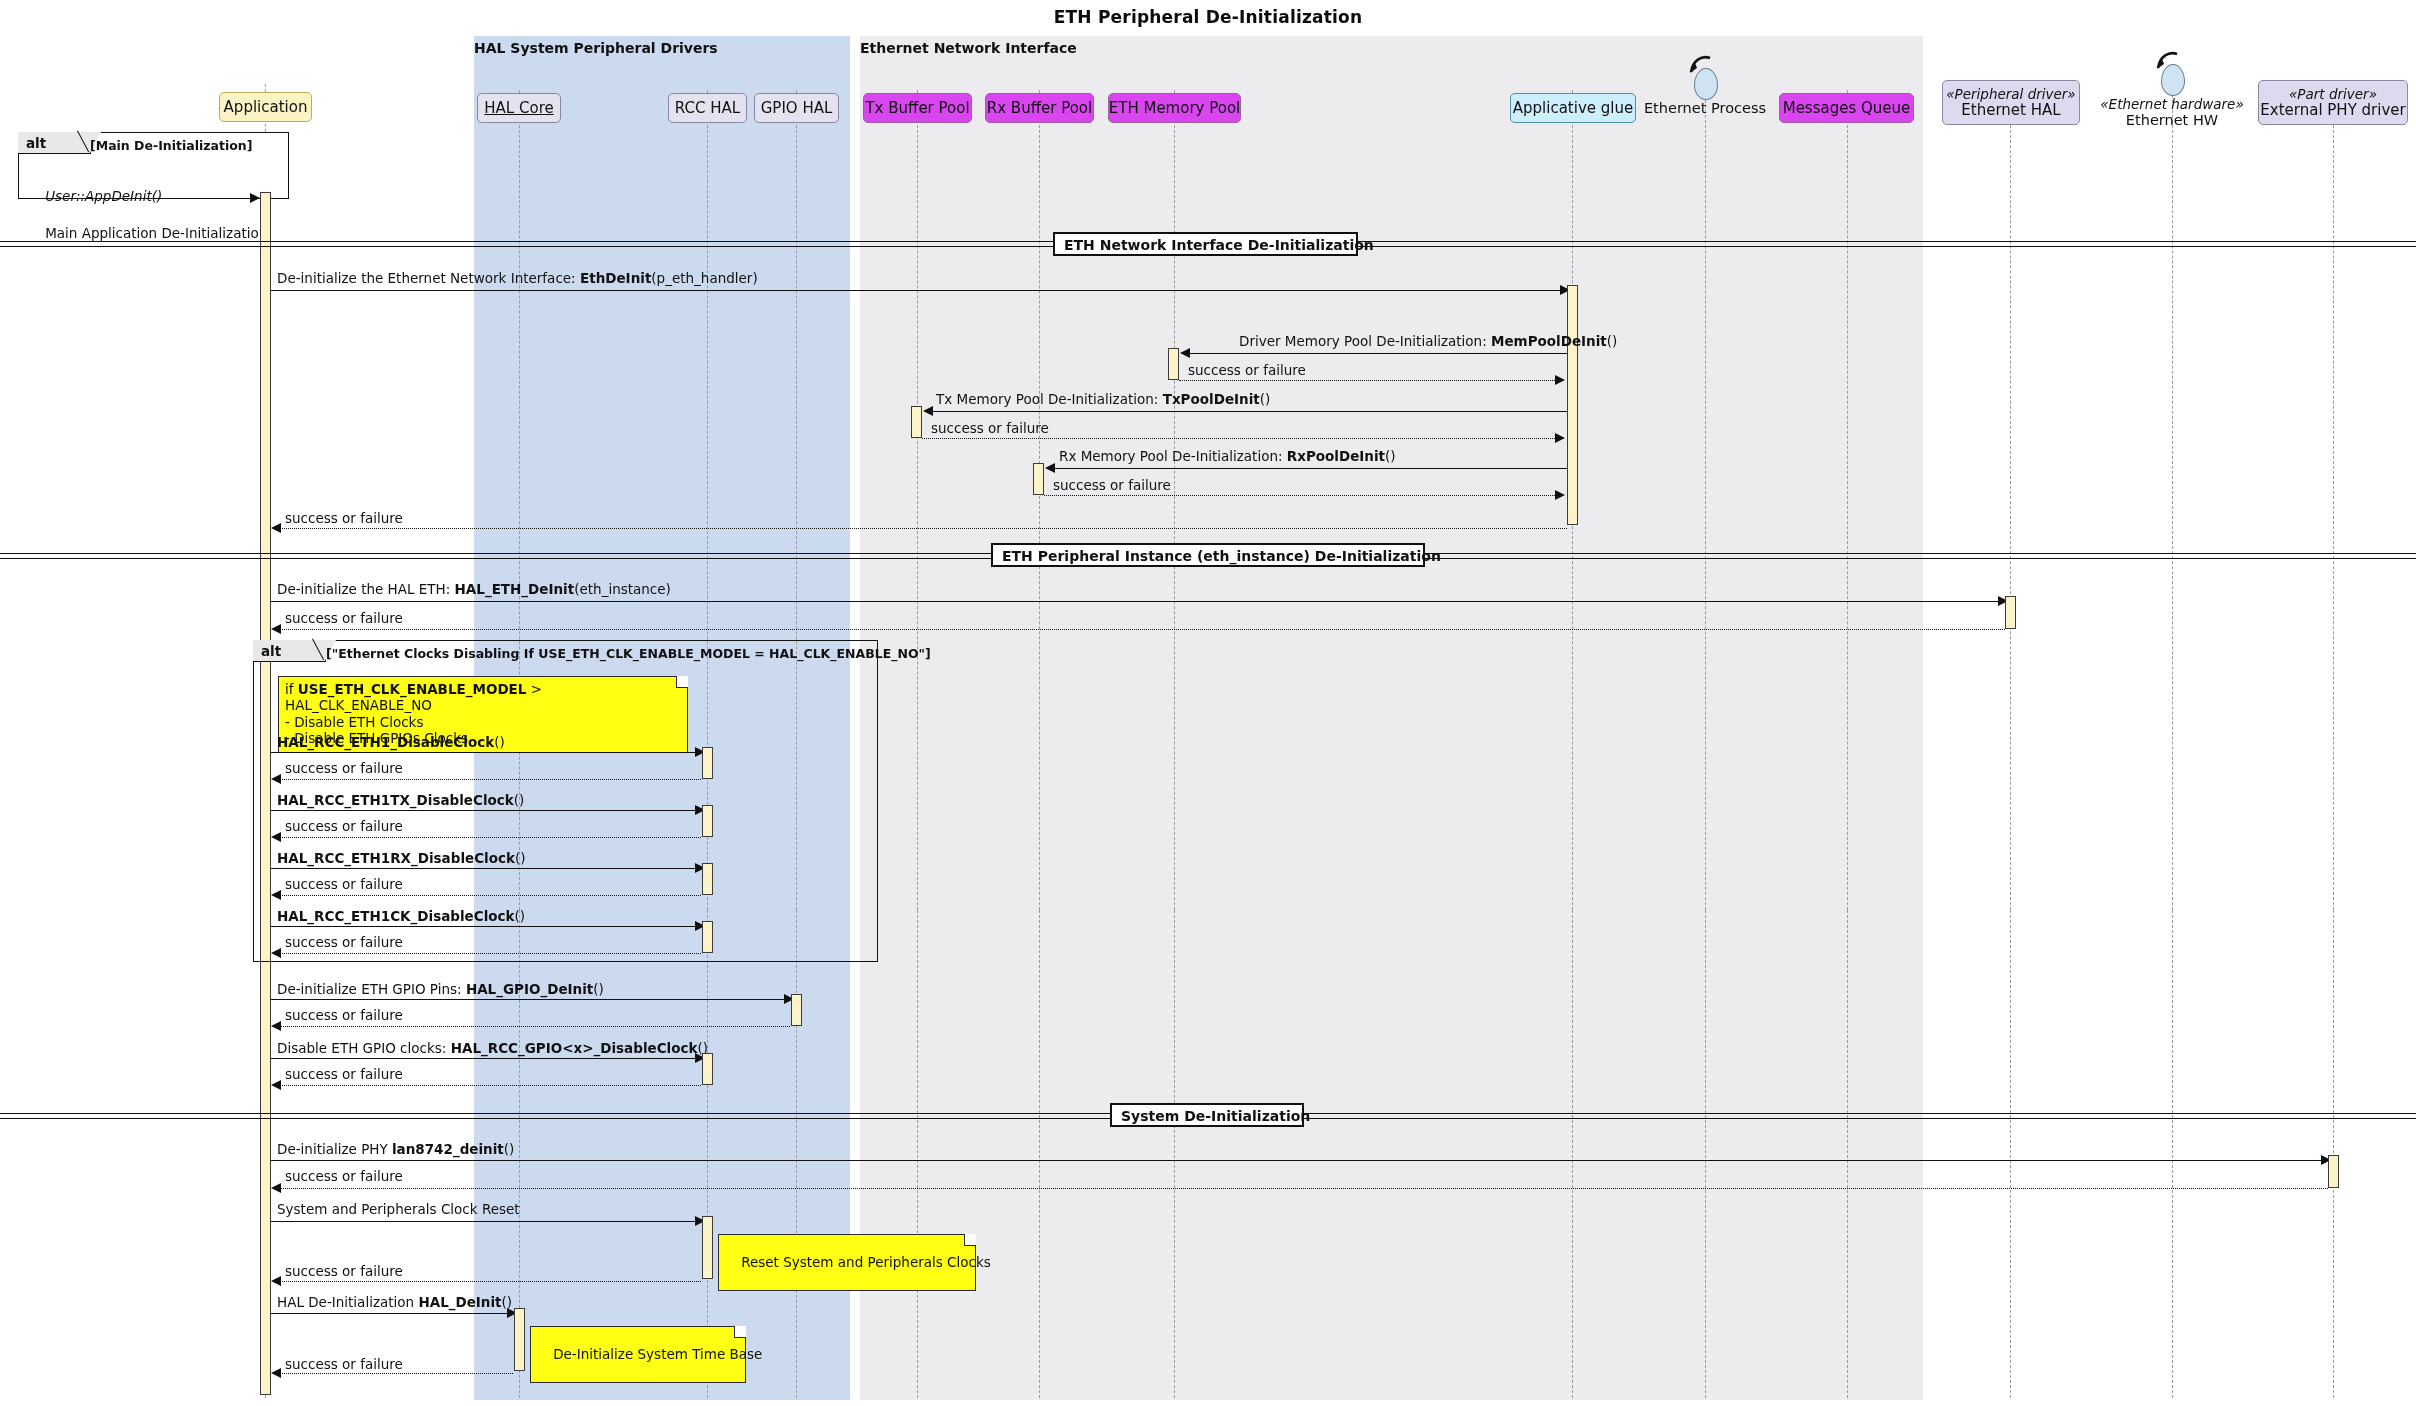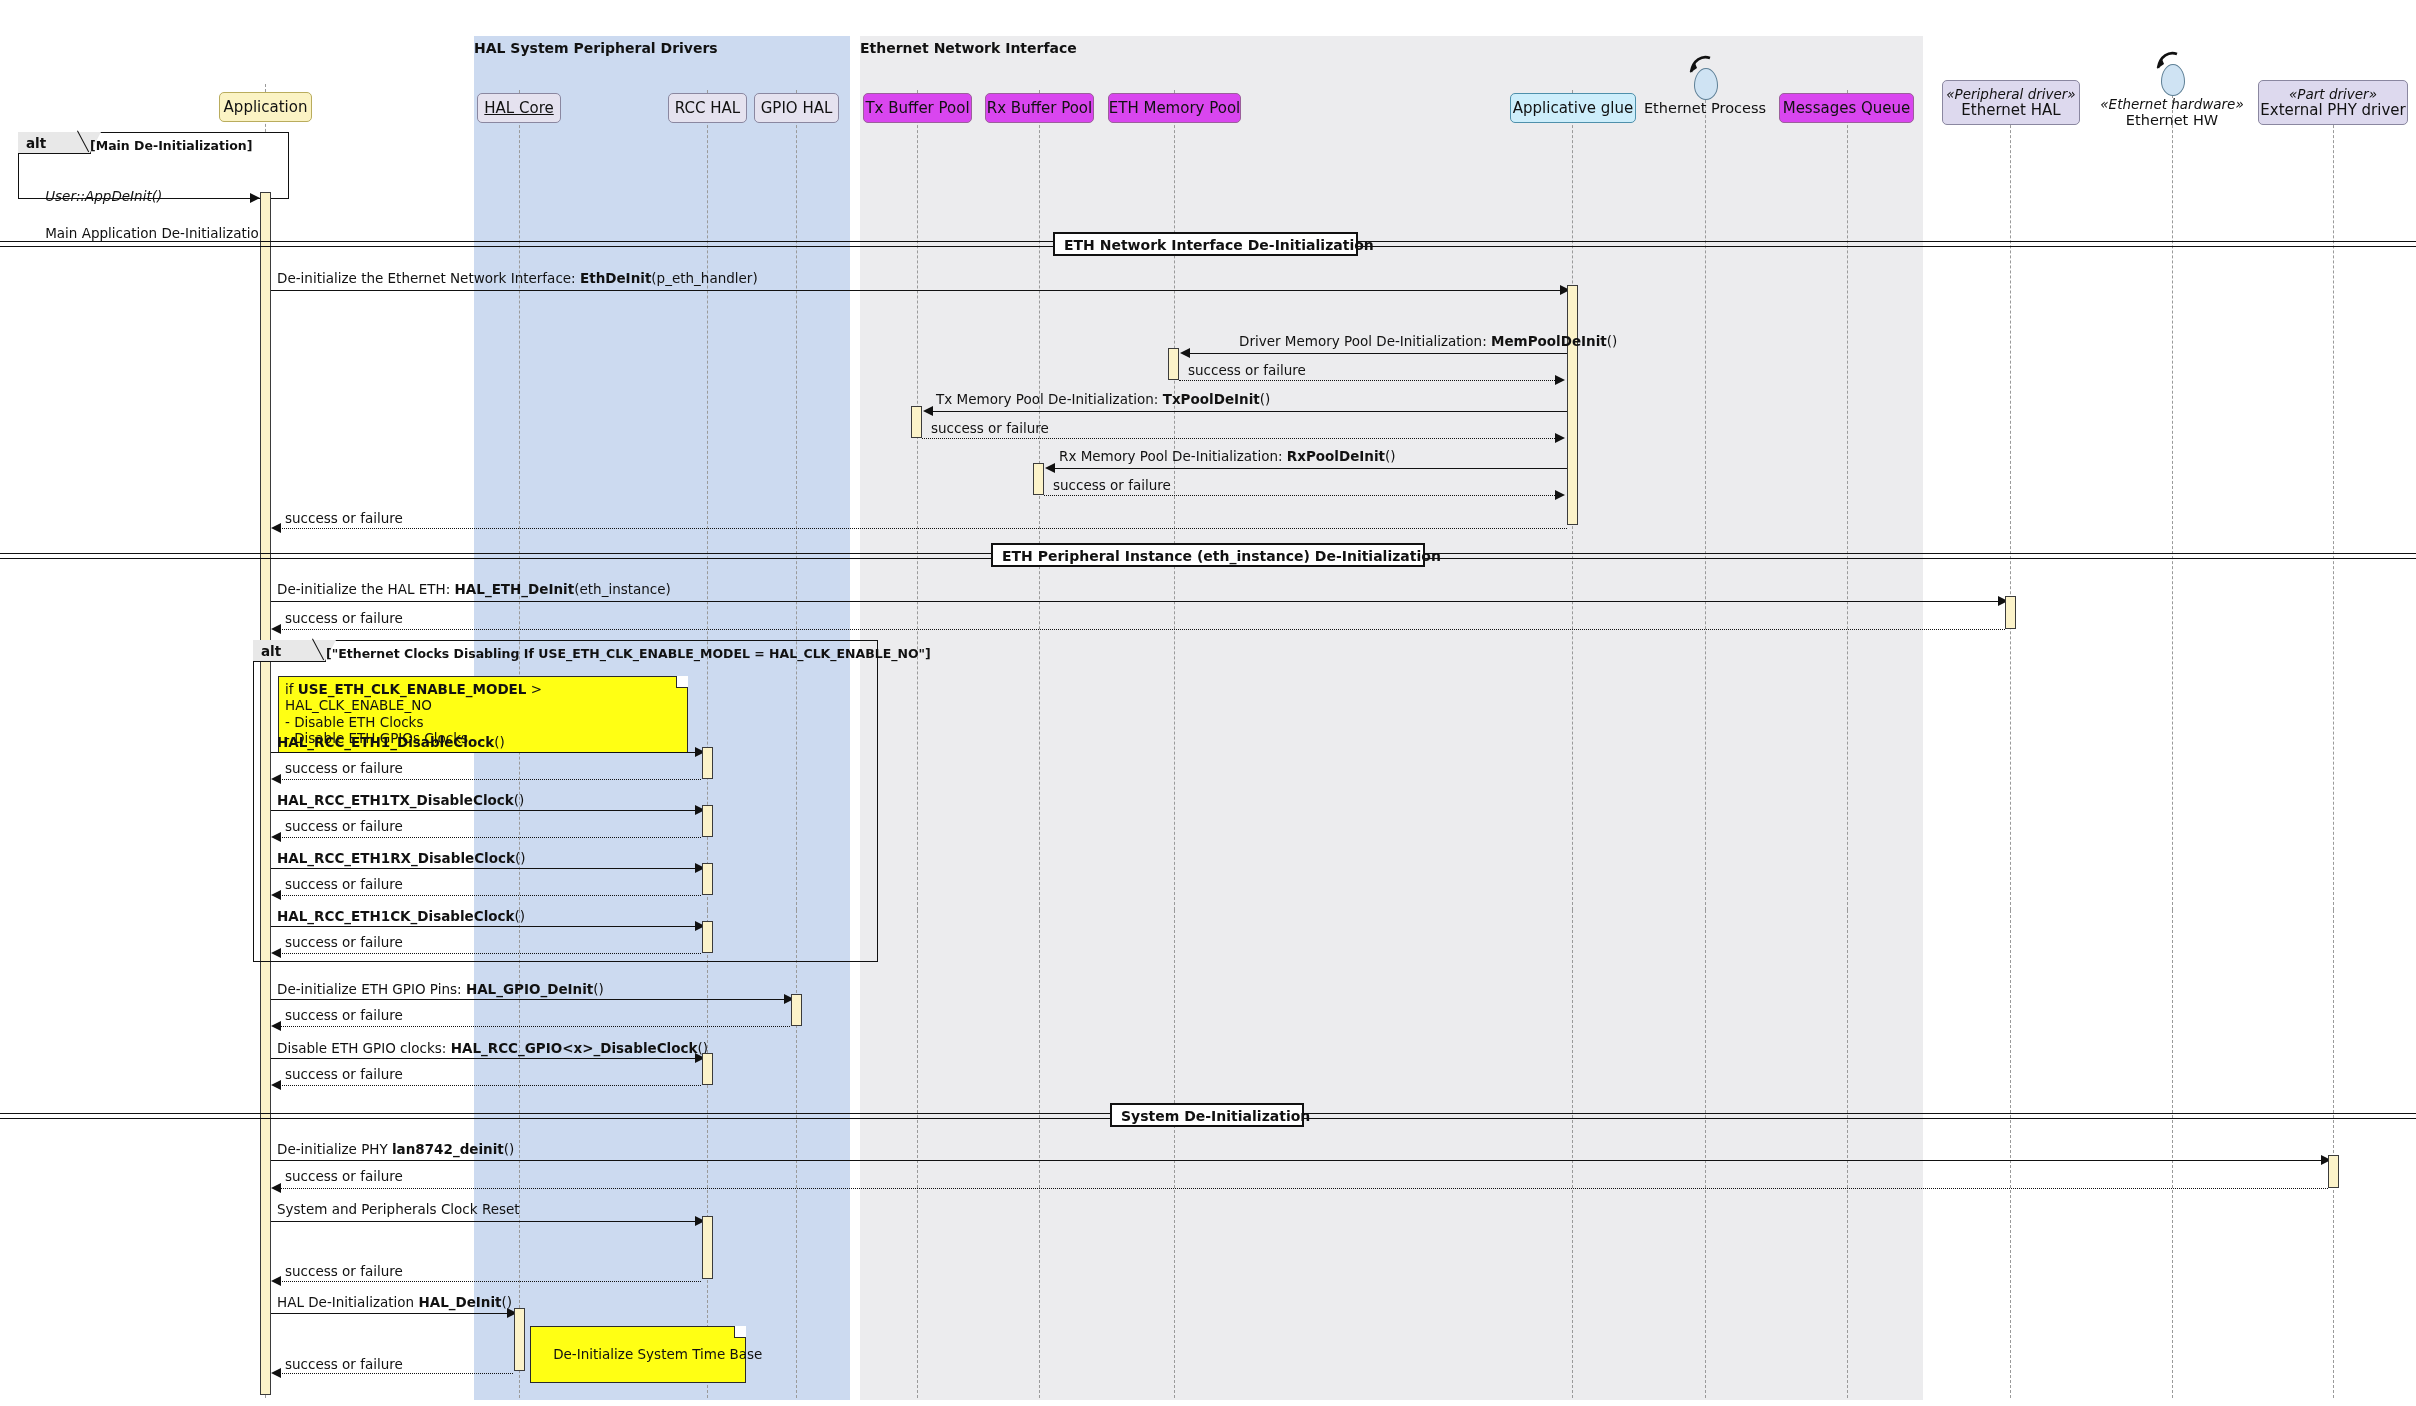--- a/index.html
+++ b/index.html
@@ -109,20 +109,21 @@
 
   
   .txtblock{position:absolute;font-size:13.5px;color:#111;line-height:1.38;white-space:pre;}
   .txtblock .it{font-style:italic;}
 </style>
 </head>
 <body>
 
 <div id="canvas">
 
+  <div class="diagram-title">ETH Peripheral De-Initialization</div>
 
   <div class="groupbox" style="left:474px;top:36px;width:376px;height:874px;background:#ccdaf0;">
     <div class="gtitle">HAL System Peripheral Drivers</div>
   </div>
   <div class="groupbox" style="left:860px;top:36px;width:1063px;height:874px;background:#ececee;">
     <div class="gtitle">Ethernet Network Interface</div>
   </div>
 
   <div class="lifeline" style="left:265px;top:84px;height:826px;"></div>
   <div class="lifeline" style="left:519px;top:90px;height:820px;"></div>
@@ -402,20 +403,23 @@
   </div>
   <div class="msg-line ret" style="left:277px;top:1188px;width:2051px;"></div>
   <div class="arrow l" style="left:271px;top:1183px;"></div>
 
   <div class="msg-label" style="left:277px;top:1203px;">
     <span>System and Peripherals Clock Reset</span>
   </div>
   <div class="msg-line" style="left:271px;top:1221px;width:429px;"></div>
   <div class="arrow r" style="left:695px;top:1216px;"></div>
   <div class="act" style="left:702px;top:1216px;width:11px;height:63px;"></div>
+  <div class="note" style="left:718px;top:1234px;width:258px;">
+    <span>Reset System and Peripherals Clocks</span><span class="fold"></span>
+  </div>
   <div class="msg-label" style="left:285px;top:1265px;">
     <span>success or failure</span>
   </div>
   <div class="msg-line ret" style="left:277px;top:1281px;width:424px;"></div>
   <div class="arrow l" style="left:271px;top:1276px;"></div>
 
   <div class="msg-label" style="left:277px;top:1296px;">
     <span>HAL De-Initialization </span><b>HAL_DeInit</b><span>()</span>
   </div>
   <div class="msg-line" style="left:271px;top:1313px;width:241px;"></div>

